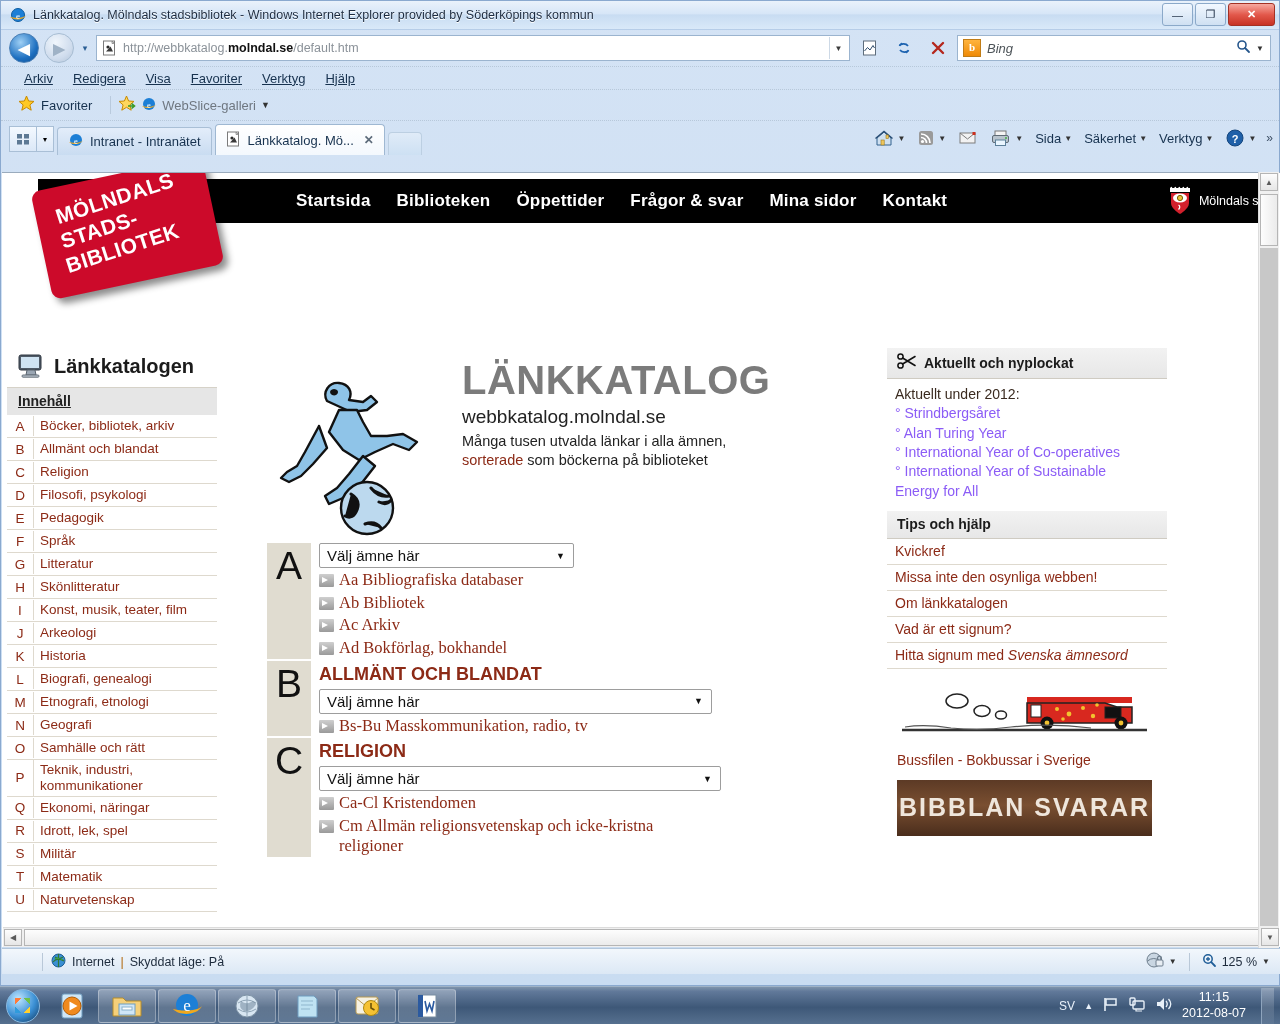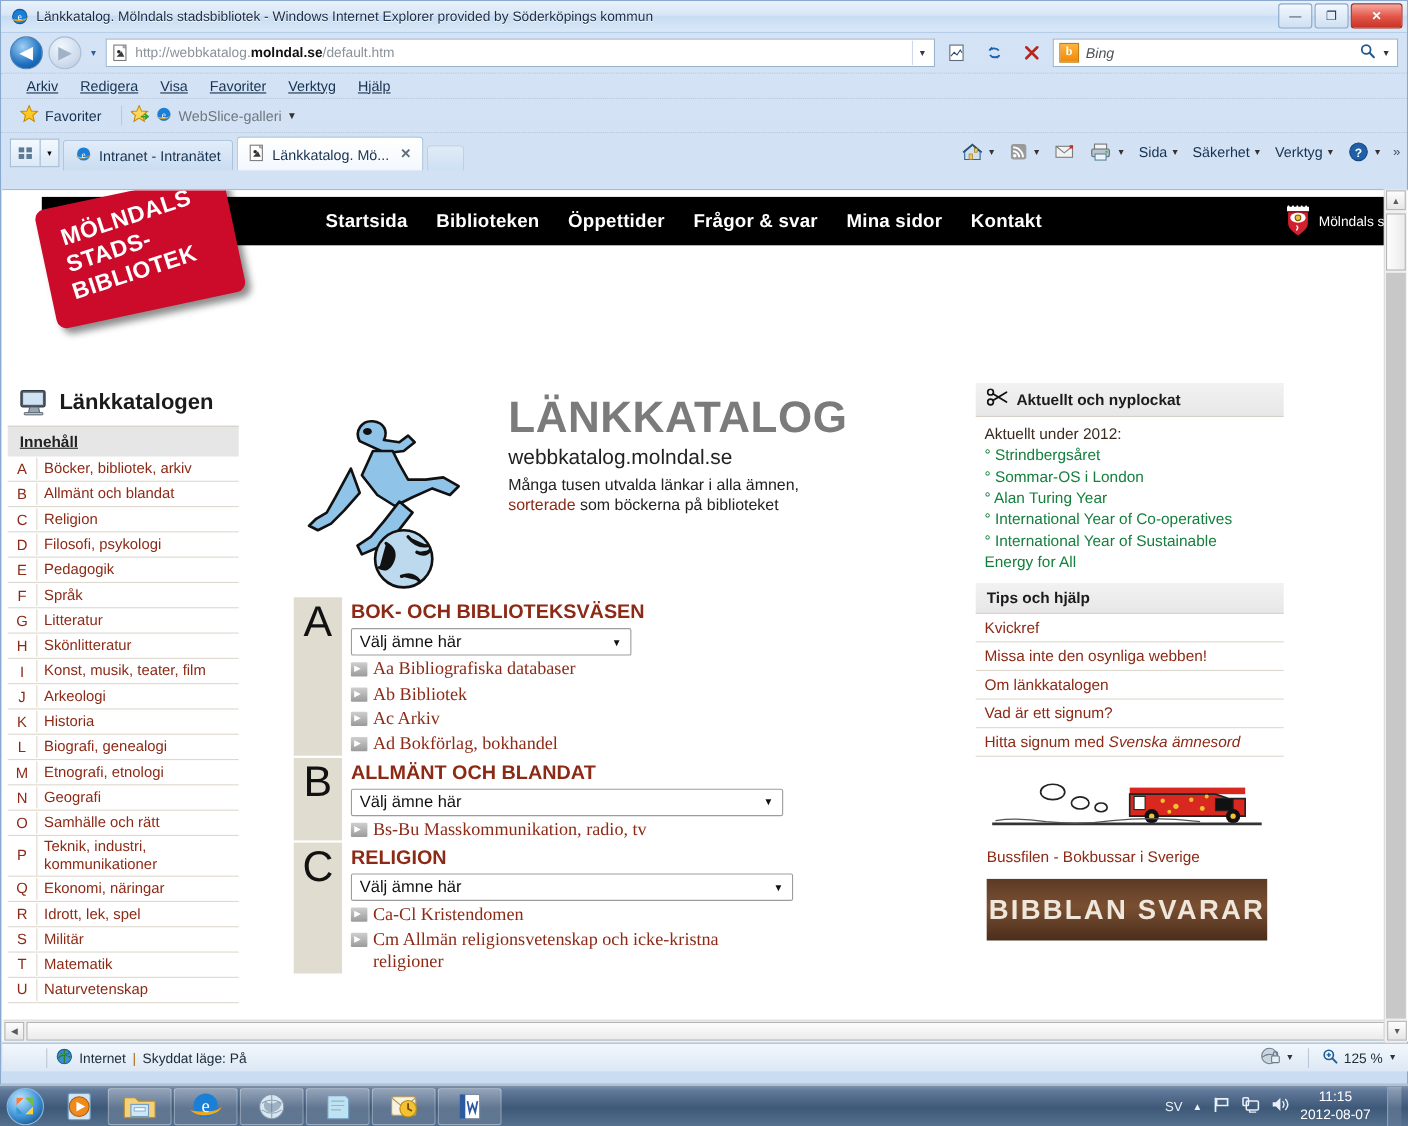--- a/index.html
+++ b/index.html
@@ -250,21 +250,21 @@
 
   
   .rbox{margin-bottom:10px;}
   .rhead{
     background:linear-gradient(to bottom,#f2f2f2,#e7e7e7);
     border-bottom:1px solid #cfcbc2;
     font-weight:bold;font-size:14px;color:#1b1b1b;
     padding:5px 0 6px 10px;display:flex;align-items:center;gap:7px;
   }
   .rbody{padding:6px 0 0 8px;}
-  .rline{font-size:14px;color:#15803d;line-height:1.38;}
+  .rline{font-size:14px;color:#8b5cf6;line-height:1.38;}
   .rline.dark{color:#3a2a1f;}
   .rrow{
     border-bottom:1px solid #ded9ce;padding:4px 0 5px 8px;
     font-size:14px;color:#8c2a16;
   }
   .rrow .small{font-size:11.5px;display:block;line-height:1.25;}
   .rrow i{font-style:italic;}
   .bus-wrap{padding:10px 0 0 10px;}
   .bus-cap{font-size:14px;color:#8c2a16;padding-top:4px;}
   .bibblan{
@@ -714,21 +714,20 @@
                 <div class="hero-desc">
                   <span>Många tusen utvalda länkar i alla ämnen,</span><br>
                   <span class="red">sorterade</span><span> som böckerna på biblioteket</span>
                 </div>
               </div>
             </div>
 
             <div class="sect">
               <div class="sect-letter">A</div>
               <div class="sect-body">
-                <div class="sect-title">BOK- OCH BIBLIOTEKSVÄSEN</div>
                 <div class="sel w255">
                   <span class="cap">Välj ämne här</span>
                   <span class="arrow">▼</span>
                 </div>
                 <div class="lnk">
                     <span class="arr"></span>
                     <a href="#">Aa Bibliografiska databaser</a>
                   </div>
                 <div class="lnk">
                     <span class="arr"></span>
@@ -788,21 +787,20 @@
                     <circle cx="3.5" cy="3.5" r="2.6" fill="none" stroke="#111" stroke-width="1.5"></circle>
                     <circle cx="3.5" cy="12.5" r="2.6" fill="none" stroke="#111" stroke-width="1.5"></circle>
                     <path d="M5.6 5 L18 12.5 M5.6 11 L18 3.5" stroke="#111" stroke-width="1.6" stroke-linecap="round"></path>
                   </svg>
                 </span>
                 <span>Aktuellt och nyplockat</span>
               </div>
               <div class="rbody">
                 <div class="rline dark">Aktuellt under 2012:</div>
                 <div class="rline">° Strindbergsåret</div>
-                <div class="rline">° Sommar-OS i London</div>
                 <div class="rline">° Alan Turing Year</div>
                 <div class="rline">° International Year of Co-operatives</div>
                 <div class="rline">° International Year of Sustainable</div>
                 <div class="rline">Energy for All</div>
               </div>
             </div>
 
             <div class="rbox">
               <div class="rhead">
                 <span>Tips och hjälp</span>

